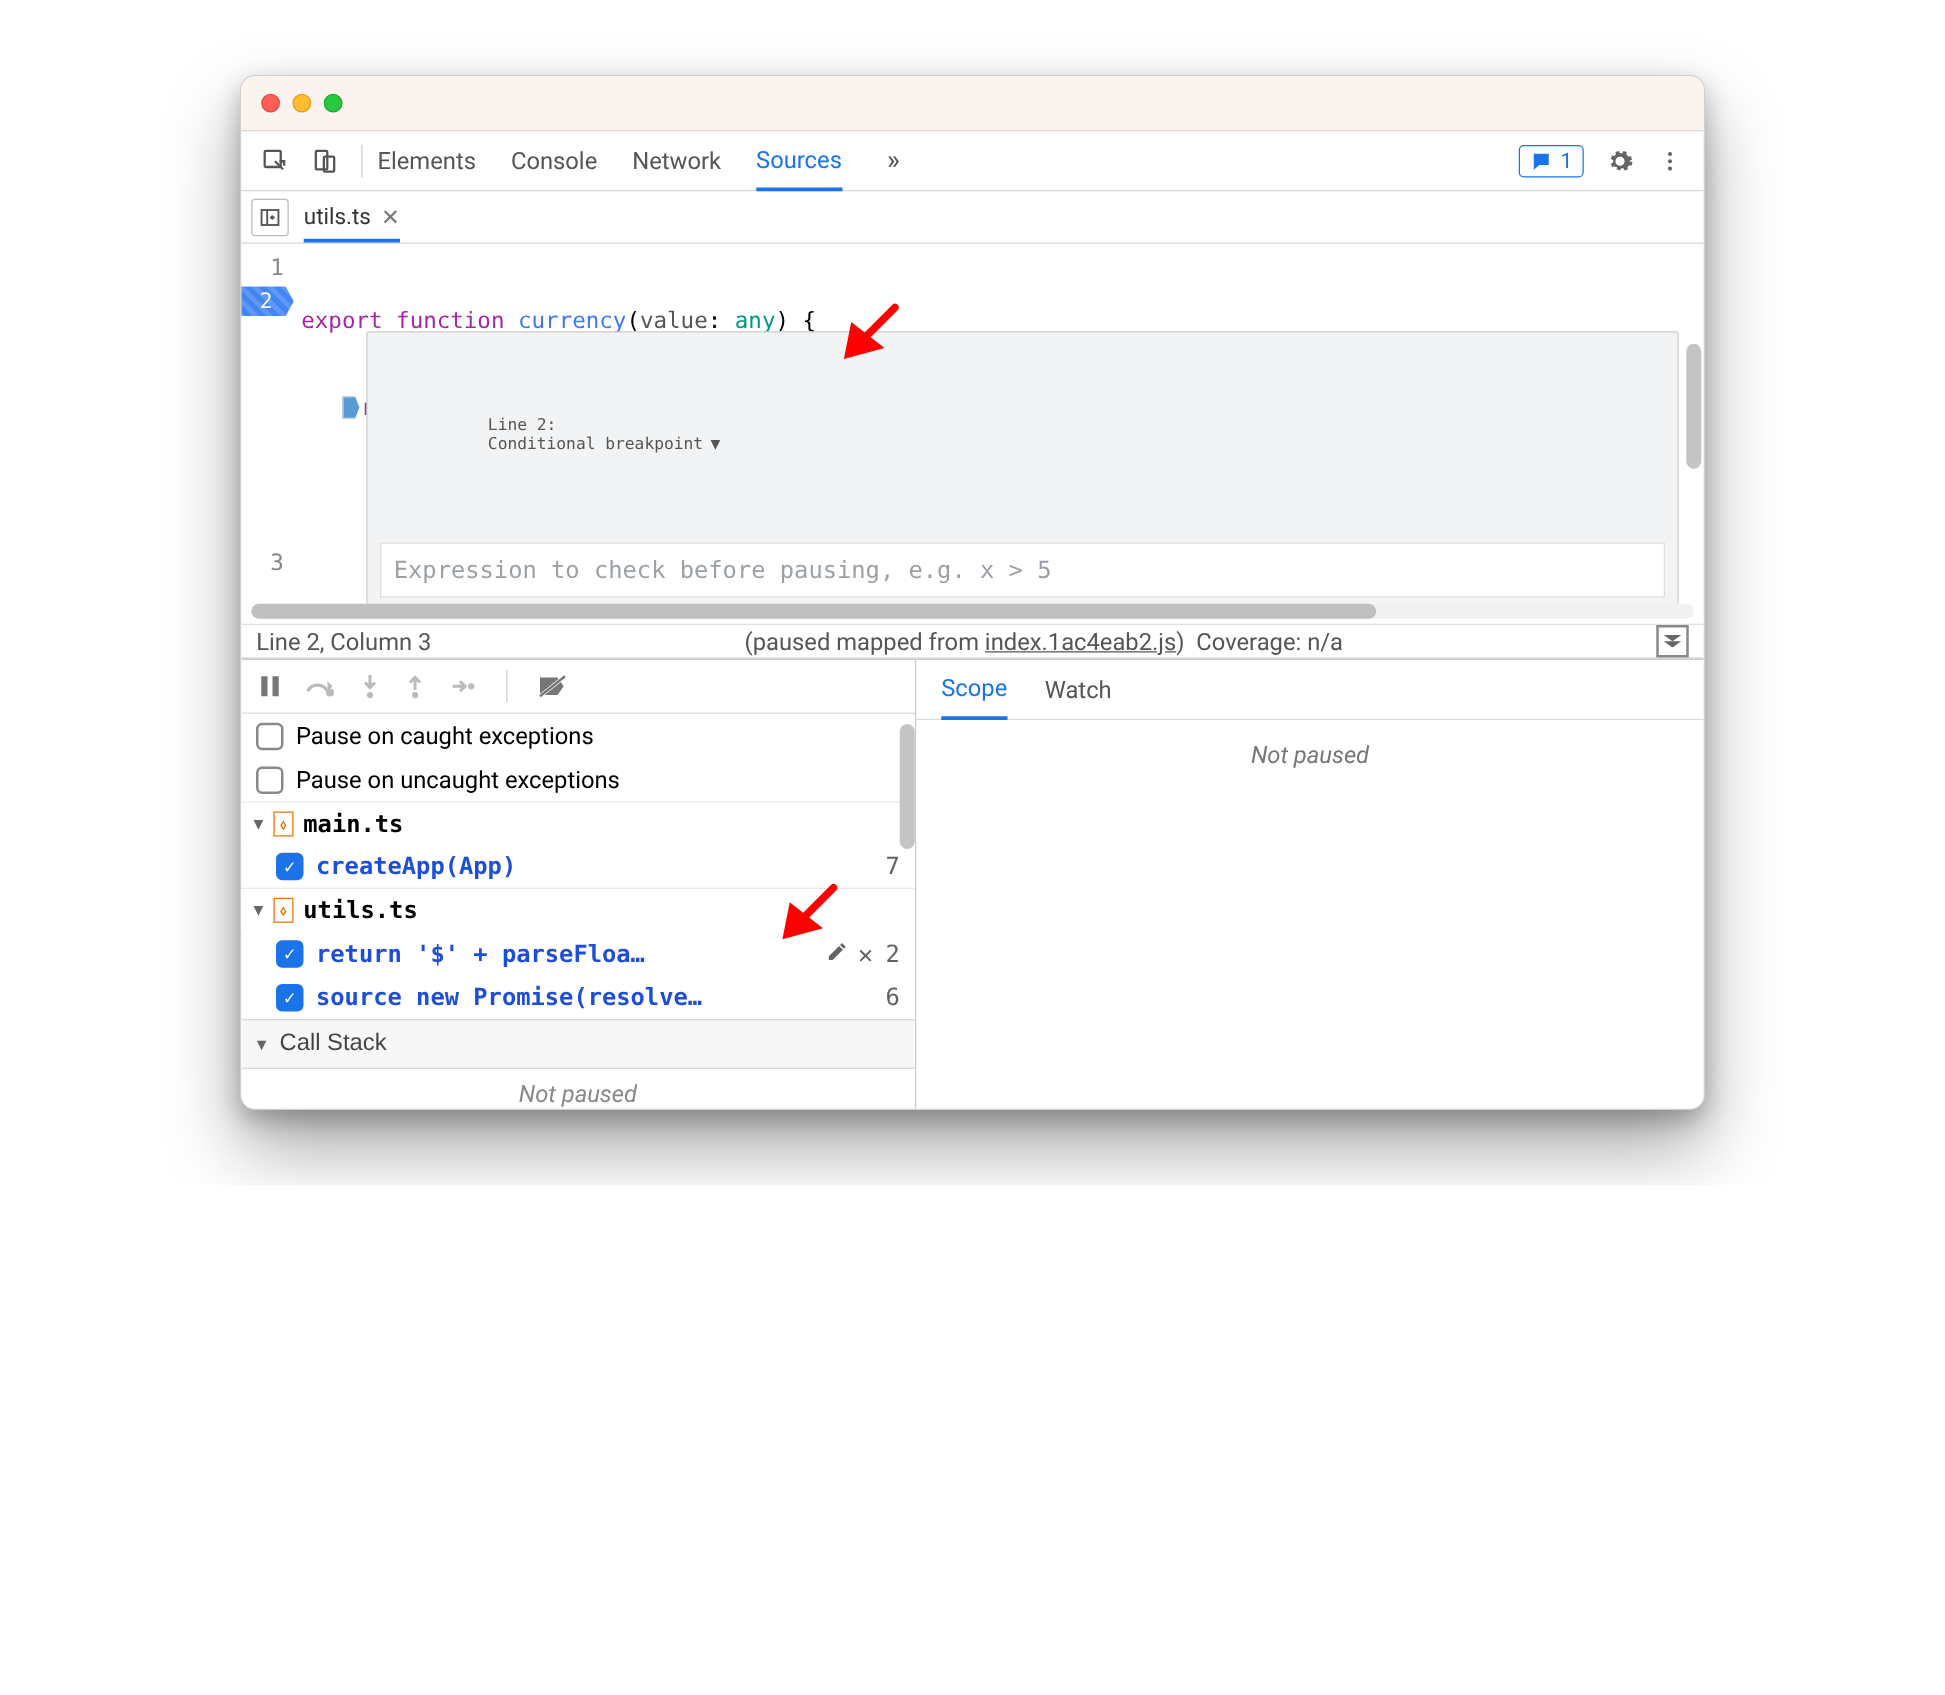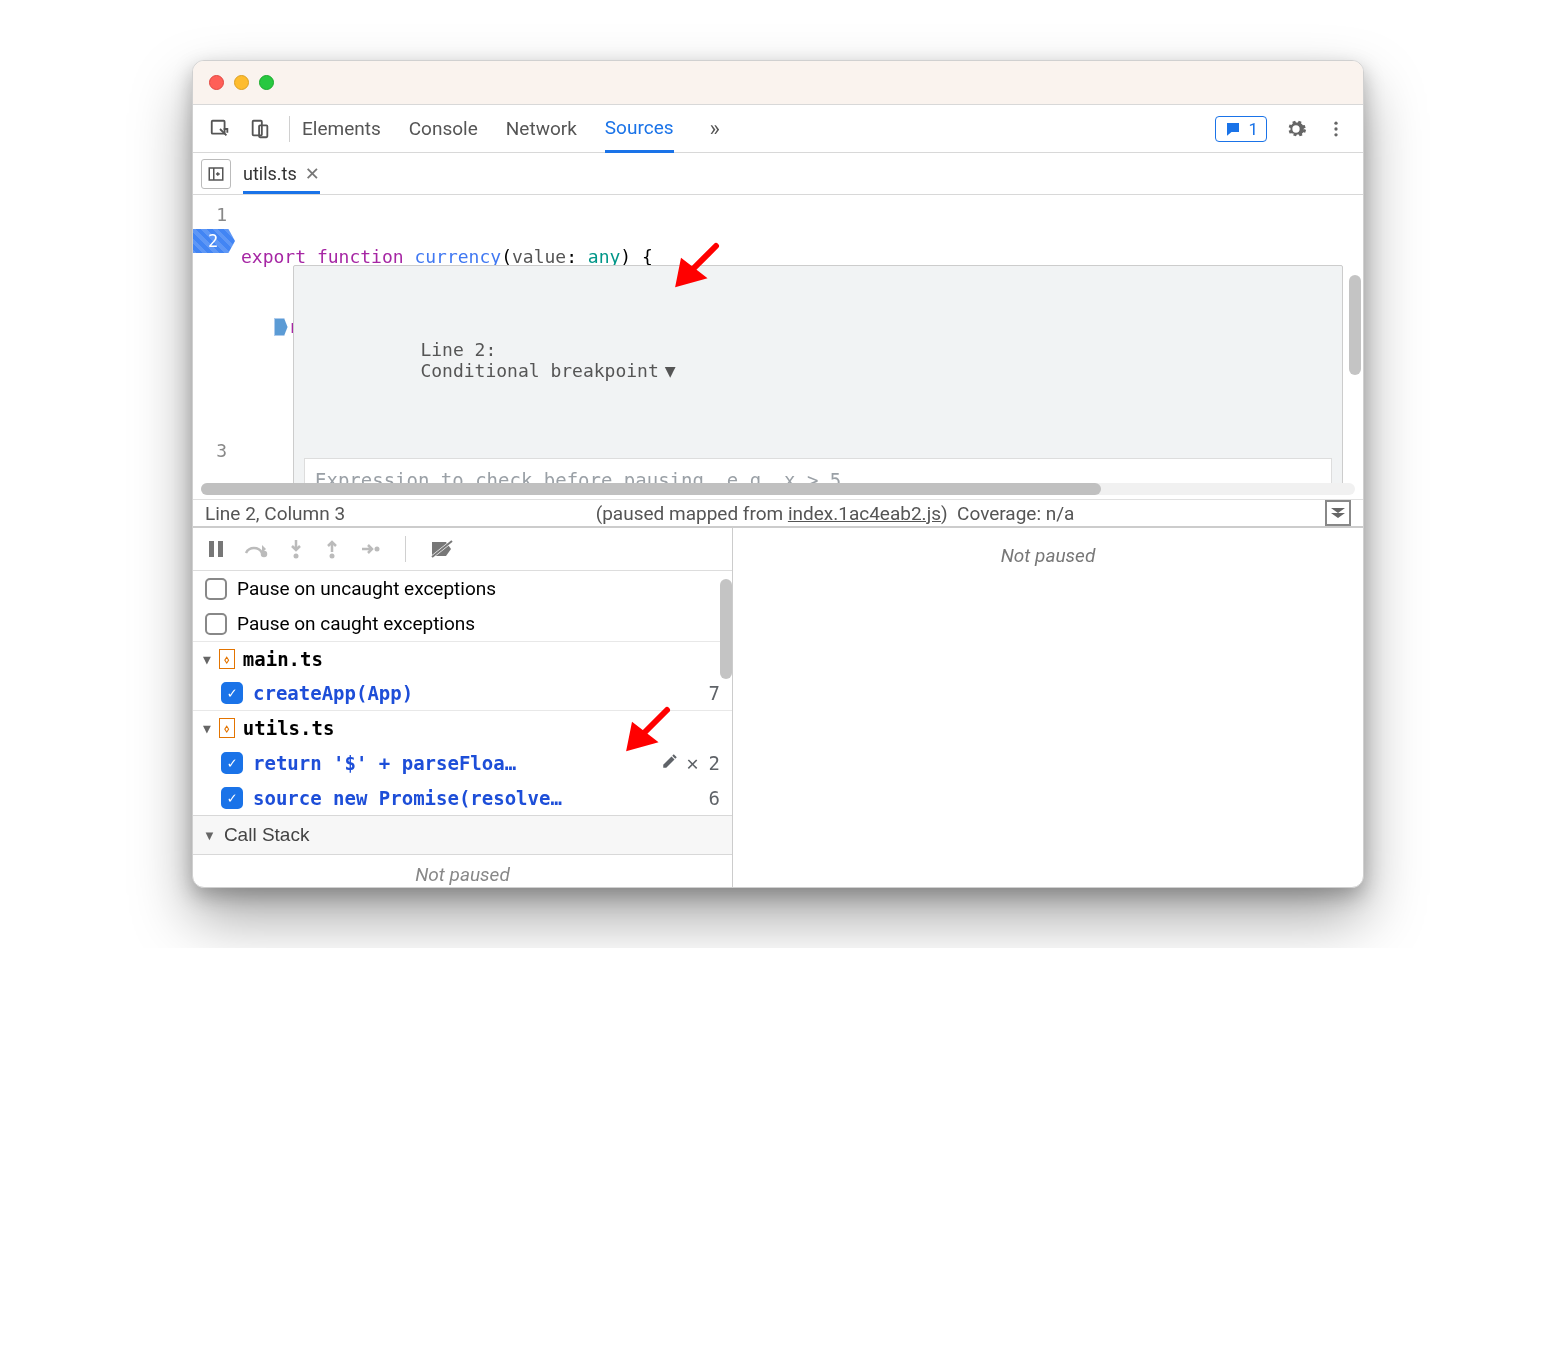--- a/index.html
+++ b/index.html
@@ -111,21 +111,21 @@
     background: #5b9bd5; border: 1px solid #aecbec;
     clip-path: polygon(0 0, 75% 0, 100% 50%, 75% 100%, 0 100%);
     margin-right: 1px;
   }
   .cond-popup {
     position: absolute;
     left: 60px; right: 20px; top: 70px;
     background: #f1f3f4; border: 1px solid #ccc;
     border-radius: 2px;
   }
-  .cond-header { font-family: Menlo, monospace; font-size: 18px; color: #555; padding: 10px 18px; }
+  .cond-header { font-family: Menlo, monospace; font-size: 13px; color: #555; padding: 10px 18px; }
   .cond-header .drop { display: inline-flex; align-items: center; gap: 6px; cursor: pointer; }
   .cond-input {
     margin: 4px 10px 12px; background: #fff; border: 1px solid #ddd;
     font-family: Menlo, monospace; font-size: 19px; padding: 10px; color: #9aa0a6;
   }
   .red-arrow {
     position: absolute; width: 50px; height: 50px;
   }
   .hscroll {
     height: 12px; background: #f1f1f1; margin: 0 8px 4px;
@@ -353,25 +353,25 @@
             <svg width="24" height="20" fill="#777">
               <path d="M2 3h14l5 7-5 7H2z"></path>
               <path d="M2 18L22 2" stroke="#fff" stroke-width="3"></path>
               <path d="M2 18L22 2" stroke="#777" stroke-width="2"></path>
             </svg>
           </span>
       </div>
       <div class="dbg-body">
         <div class="chk-row">
           <span class="chk"></span>
-          <span>Pause on uncaught exceptions</span>
+          <span>Pause on caught exceptions</span>
         </div>
         <div class="chk-row">
           <span class="chk"></span>
-          <span>Pause on caught exceptions</span>
+          <span>Pause on uncaught exceptions</span>
         </div>
 
         <div class="tree-head">
           <span class="tri">▼</span>
           <span class="file-badge">⬨</span>
           <b>main.ts</b>
         </div>
         <div class="bp-row">
           <span class="chk checked">✓</span>
           <span class="txt">createApp(App)</span>
@@ -409,17 +409,21 @@
           <span class="tri">▼</span>
           <span>Call Stack</span>
         </div>
         <div style="text-align:center; font-style:italic; color:#888; padding:8px">Not paused</div>
 
         <div class="vscroll-mini" style="top:8px"></div>
       </div>
     </div>
 
     <div class="dbg-right">
+      <div class="scope-tabs">
+        <div class="scope-tab active">Scope</div>
+        <div class="scope-tab">Watch</div>
+      </div>
       <div class="not-paused">Not paused</div>
     </div>
   </div>
 
 </div>
 
 </body></html>

